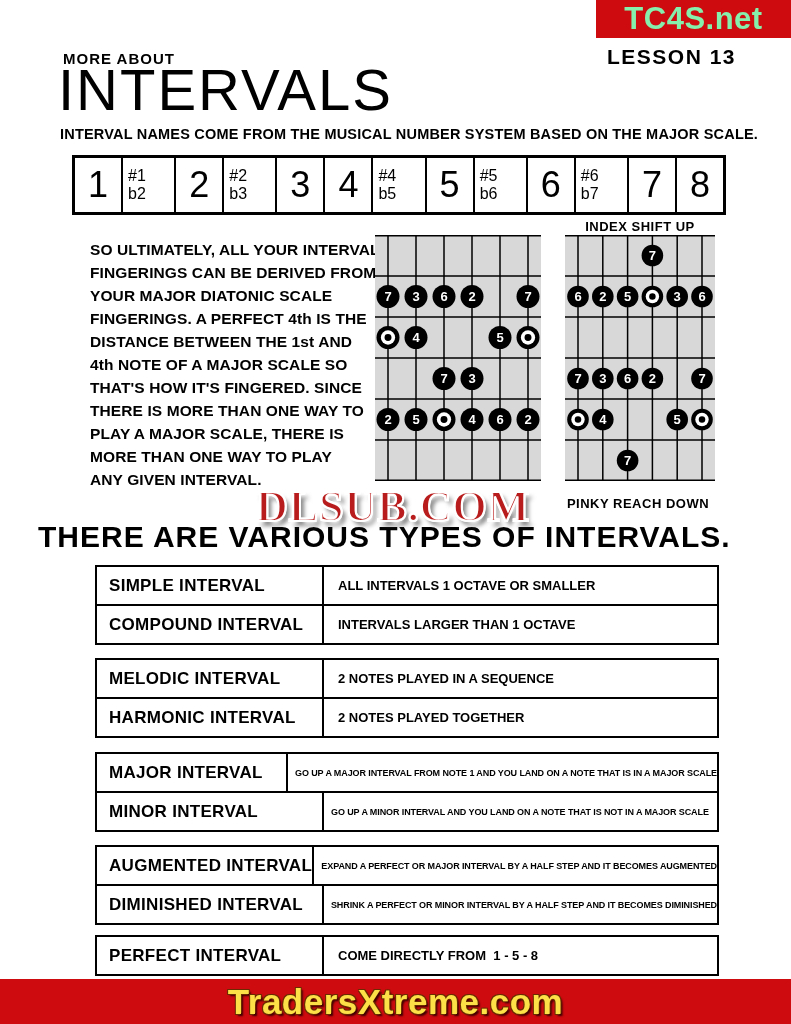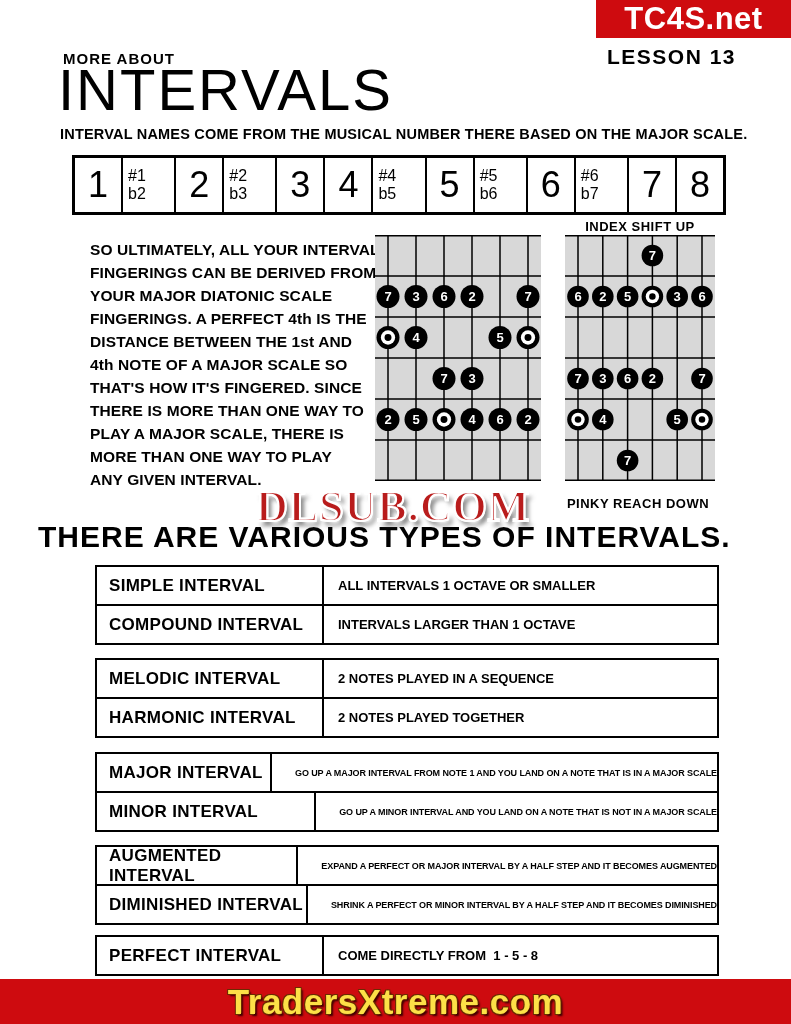--- a/index.html
+++ b/index.html
@@ -1,21 +1,21 @@
 <!DOCTYPE html>
 <html><head>
 <meta charset="utf-8">
 <style>
   html,body{margin:0;padding:0;background:#888;}
   #page{position:relative;width:791px;height:1024px;background:#ffffff;overflow:hidden;
         font-family:"Liberation Sans",sans-serif;color:#000;}
 
   .site-banner{position:absolute;left:596px;top:0;width:195px;height:38px;
                display:flex;align-items:center;justify-content:center;}
-  .site-name{color:#ffffff;font-weight:bold;font-size:31px;letter-spacing:.5px;}
+  .site-name{color:#86efac;font-weight:bold;font-size:31px;letter-spacing:.5px;}
   .lesson-number{position:absolute;left:607px;top:45px;font-size:21px;font-weight:bold;letter-spacing:1.5px;}
 
   .kicker{position:absolute;left:63px;top:50px;font-size:15px;font-weight:bold;letter-spacing:1px;}
   .page-title{position:absolute;left:58px;top:56px;font-size:58px;letter-spacing:2px;}
   .subtitle{position:absolute;left:60px;top:126px;font-size:14.5px;font-weight:bold;letter-spacing:.2px;}
 
   .scale-row{position:absolute;left:72px;top:155px;width:648px;height:54px;display:flex;border:3px solid #000;}
   .scale-cell{flex:1;display:flex;align-items:center;justify-content:center;}
   .scale-cell+.scale-cell{border-left:2.5px solid #000;}
   .scale-cell.num{font-size:36px;}
@@ -40,40 +40,40 @@
   .section-heading{position:absolute;left:38px;top:520px;width:748px;font-size:30px;font-weight:bold;
                    letter-spacing:1px;white-space:nowrap;}
 
   .itable{position:absolute;left:95px;width:620px;border:2px solid #000;background:#fff;}
   #t1{top:565px}#t2{top:658px}#t3{top:752px}#t4{top:845px}#t5{top:935px}
   .trow{display:flex;height:37px;}
   .trow+.trow{border-top:2px solid #000;}
   .tname{width:213px;border-right:2px solid #000000;display:flex;align-items:center;
          padding-left:12px;font-size:17px;font-weight:bold;letter-spacing:.3px;}
   .tdesc{flex:1;display:flex;align-items:center;padding-left:14px;font-size:13px;font-weight:bold;white-space:pre;}
-  .tdesc.small{font-size:9px;letter-spacing:-.1px;padding-left:23px;}
+  .tdesc.small{font-size:9px;letter-spacing:-.1px;padding-left:7px;}
 
   .footer{position:absolute;left:0;top:979px;width:791px;height:45px;
           display:flex;align-items:center;justify-content:center;}
   .footer-text{font-size:35px;font-weight:bold;letter-spacing:.5px;
                text-shadow:-1px -1px 0 #6b2c00,1px -1px 0 #6b2c00,-1px 1px 0 #6b2c00,2px 2px 2px #3c0000;}
 </style>
 </head>
 <body>
 
 <div id="page">
 
   <div class="site-banner" style="background: rgb(206, 11, 15);">
     <span class="site-name">TC4S.net</span>
   </div>
   <div class="lesson-number">LESSON 13</div>
 
   <div class="kicker">MORE ABOUT</div>
   <div class="page-title">INTERVALS</div>
-  <div class="subtitle">INTERVAL NAMES COME FROM THE MUSICAL NUMBER THERE BASED ON THE MAJOR SCALE.</div>
+  <div class="subtitle">INTERVAL NAMES COME FROM THE MUSICAL NUMBER SYSTEM BASED ON THE MAJOR SCALE.</div>
 
   <div class="scale-row">
       <div class="scale-cell num">1</div>
       <div class="scale-cell acc">
         <div>#1</div>
         <div>b2</div>
       </div>
       <div class="scale-cell num">2</div>
       <div class="scale-cell acc">
         <div>#2</div>

